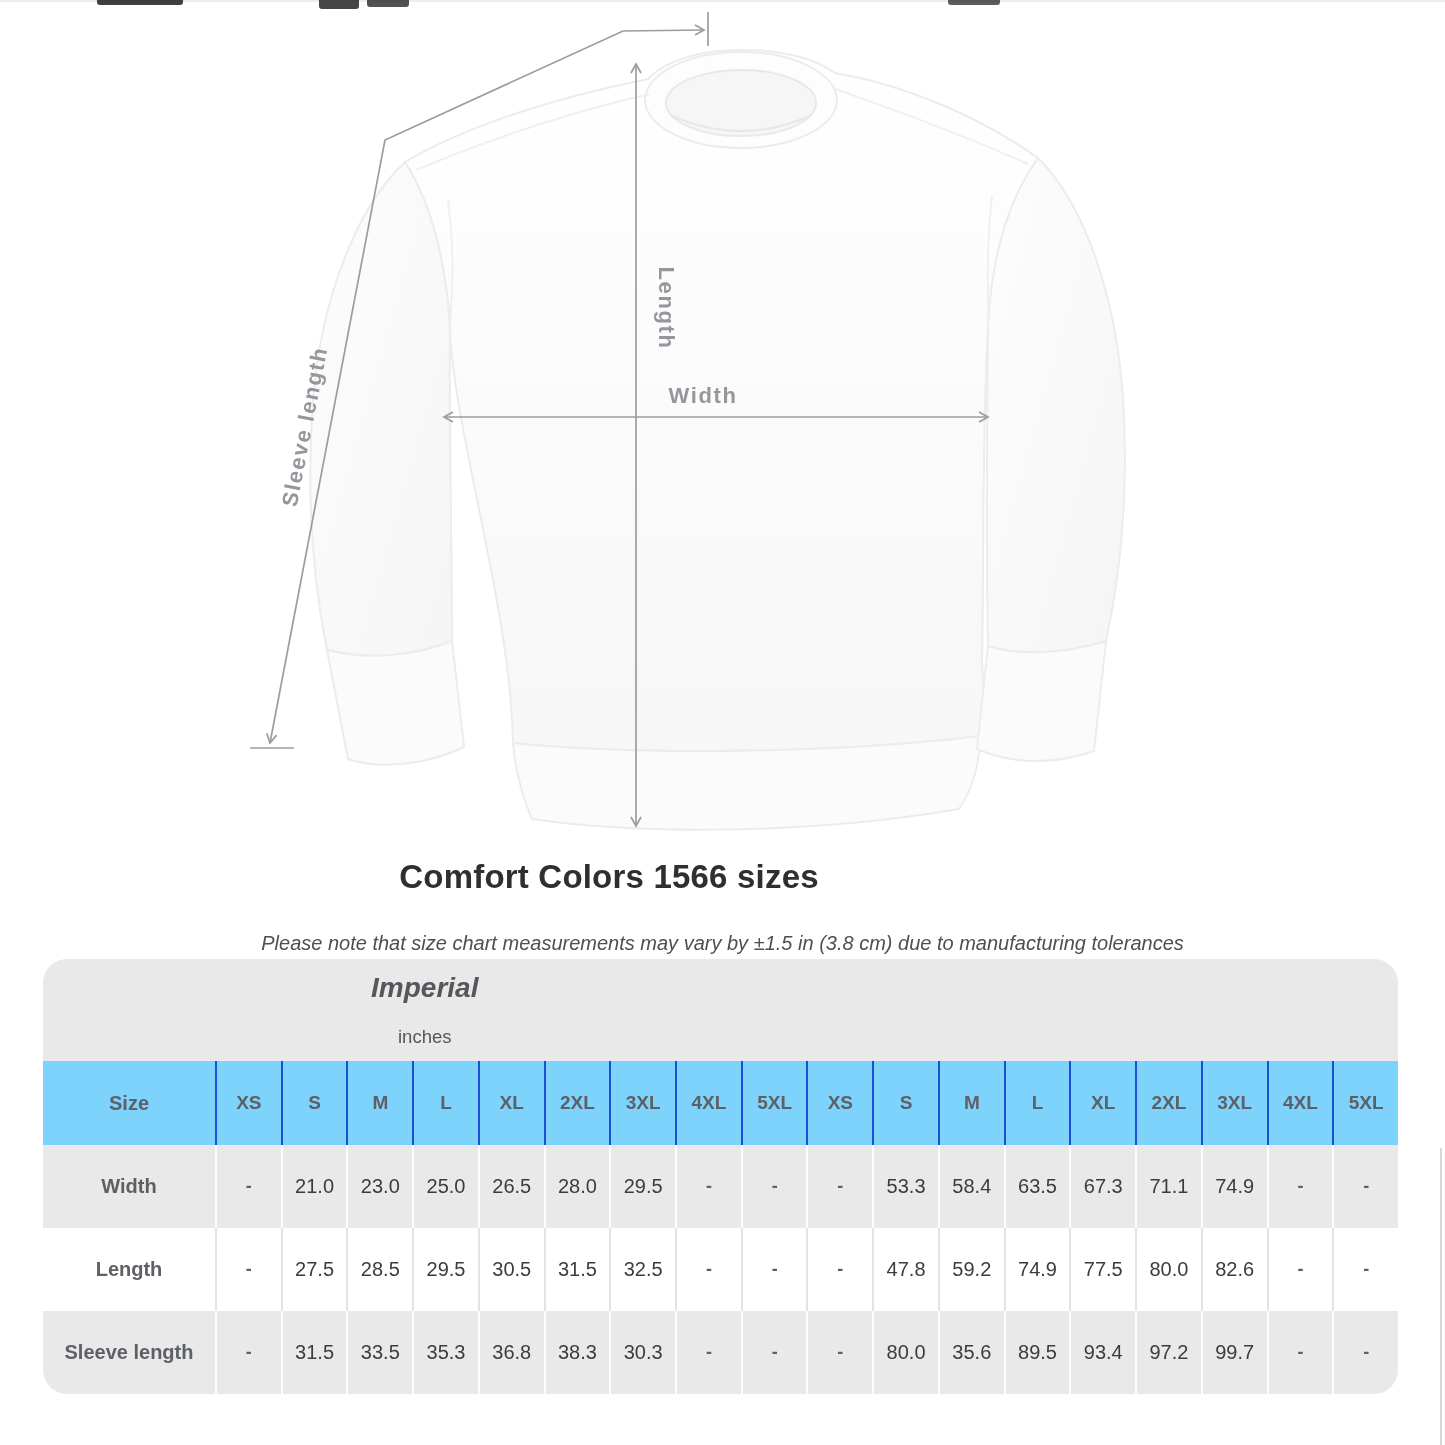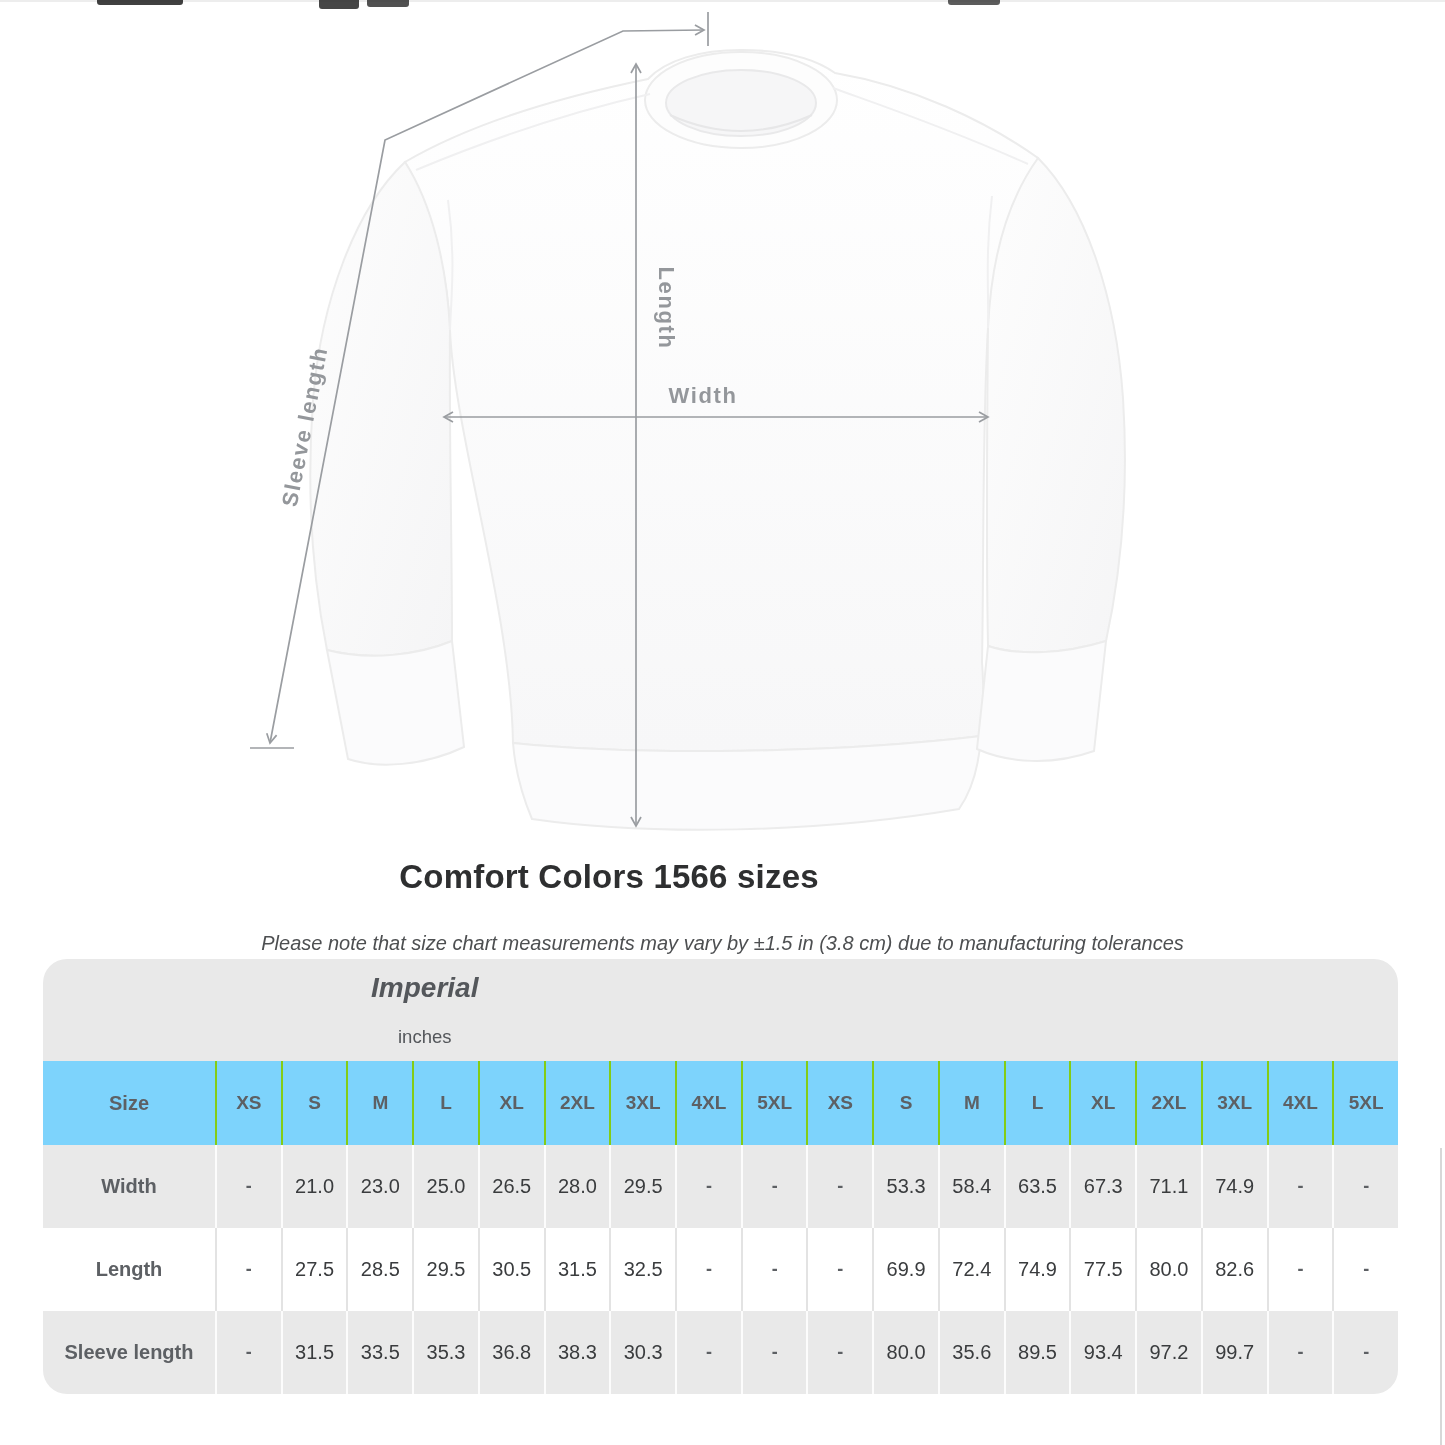--- a/index.html
+++ b/index.html
@@ -27,21 +27,21 @@
     overflow:hidden;background:#ffffff;}
   .grid-row{display:grid;grid-template-columns:172px repeat(18,1fr);}
   .unit-band{height:102px;background:#e9e9e9;}
   .unit-group{display:flex;flex-direction:column;align-items:center;justify-content:center;gap:22px;color:#54575b;}
   .unit-imperial{grid-column:1/11;}
   .unit-metric{grid-column:11/20;}
   .unit-name{font-size:28px;font-weight:700;font-style:italic;}
   .unit-sub{font-size:18.5px;}
   .cell{display:flex;align-items:center;justify-content:center;}
   .header-row{height:84px;background:#7dd3fc;}
-  .header-row .cell + .cell{border-left:2px solid #84cc16;}
+  .header-row .cell + .cell{border-left:2px solid #1d4ed8;}
   .size-head{font-size:19px;font-weight:700;color:#5d6064;}
   .size-corner{font-size:20px;font-weight:700;color:#5d6064;}
   .data-row{height:83px;}
   .row-gray{background:#e9e9e9;}
   .row-gray .cell + .cell{border-left:2px solid rgba(255,255,255,.85);}
   .row-white{background:#ffffff;}
   .row-white .cell + .cell{border-left:2px solid #e3e3e3;}
   .row-label{font-size:20px;font-weight:700;color:#5d6064;}
   .value{font-size:20px;color:#3a3c3e;}
   .value.dash{color:#5d6064;font-weight:700;font-size:18px;}
@@ -181,22 +181,22 @@
           <div class="cell value dash">-</div>
           <div class="cell value">27.5</div>
           <div class="cell value">28.5</div>
           <div class="cell value">29.5</div>
           <div class="cell value">30.5</div>
           <div class="cell value">31.5</div>
           <div class="cell value">32.5</div>
           <div class="cell value dash">-</div>
           <div class="cell value dash">-</div>
           <div class="cell value dash">-</div>
-          <div class="cell value">69.9</div>
-          <div class="cell value">72.4</div>
+          <div class="cell value">47.8</div>
+          <div class="cell value">59.2</div>
           <div class="cell value">74.9</div>
           <div class="cell value">77.5</div>
           <div class="cell value">80.0</div>
           <div class="cell value">82.6</div>
           <div class="cell value dash">-</div>
           <div class="cell value dash">-</div>
         </div>
         <div class="grid-row data-row row-gray">
           <div class="cell row-label">Sleeve length</div>
           <div class="cell value dash">-</div>

